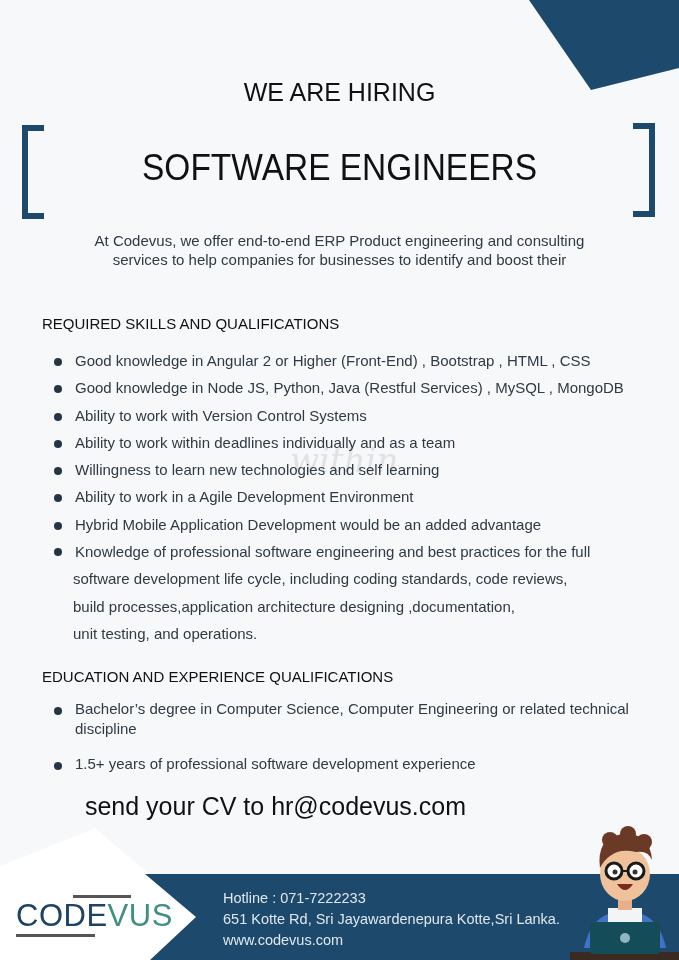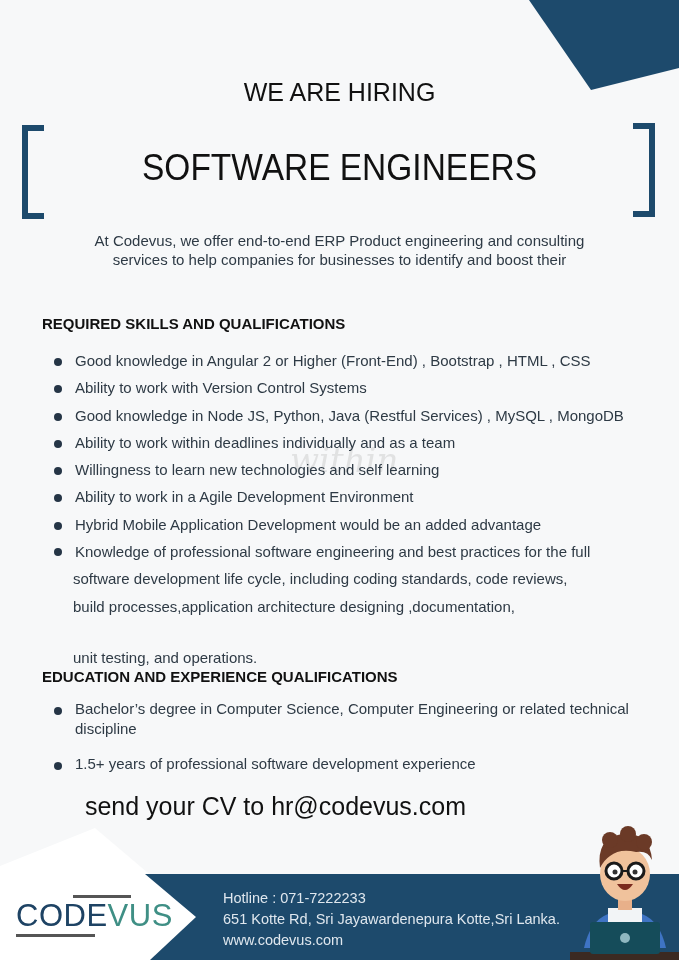--- a/index.html
+++ b/index.html
@@ -6,21 +6,21 @@
   body { width:679px; height:960px; background:#f7f8f9; position:relative; overflow:hidden;
          font-family:"Liberation Sans", "DejaVu Sans", sans-serif; color:#2e3a45; }
   .abs { position:absolute; }
   .corner-shape { left:0; top:0; width:679px; height:960px; pointer-events:none; }
   .bracket { width:16px; height:82px; border:6px solid #1d4a6c; }
   .bracket.left { left:22px; top:125px; border-right:none; }
   .bracket.right { left:633px; top:123px; border-left:none; }
   .hiring { left:0; width:679px; top:78px; text-align:center; font-size:25px; color:#111; letter-spacing:0px; }
   .title { left:0; width:679px; top:147px; text-align:center; font-size:36px; color:#111; letter-spacing:0px; transform:scaleX(0.93); transform-origin:center; }
   .intro { left:60px; width:559px; top:231px; text-align:center; font-size:15px; line-height:19px; color:#2e3a45; }
-  .section-head { left:42px; font-size:15px; font-weight:bold; color:#111; }
+  .section-head { left:42px; font-size:15px; font-weight:normal; color:#111; }
   ul.list { list-style:none; margin:0; padding:0; position:absolute; left:52px; width:620px; }
   ul.list li { position:relative; padding-left:23px; font-size:15px; color:#2e3a45; }
   ul.list li .dot { position:absolute; left:2px; width:8px; height:8px; border-radius:50%; background:#253546; }
   .skills li { height:27.3px; line-height:20px; }
   .skills li .dot { top:7px; }
   .skills li.multi { height:auto; line-height:27.3px; }
   .skills li.multi .dot { top:10px; }
   .edu { left:56px; top:699px; }
   .edu li { line-height:20px; margin-bottom:15px; padding-left:23px; }
   .edu li .dot { top:8px; }
@@ -52,32 +52,32 @@
   <div>At Codevus, we offer end-to-end ERP Product engineering and consulting</div>
   <div>services to help companies for businesses to identify and boost their</div>
 </div>
 
 <div class="abs watermark">within</div>
 
 <div class="abs section-head" style="top:315px;">REQUIRED SKILLS AND QUALIFICATIONS</div>
 
 <ul class="list skills" style="top:351px;">
   <li><span class="dot"></span><span>Good knowledge in Angular 2 or Higher (Front-End)  , Bootstrap , HTML , CSS</span></li>
+  <li><span class="dot"></span><span>Good knowledge in Node JS, Python, Java (Restful Services) , MySQL , MongoDB</span></li>
   <li><span class="dot"></span><span>Ability to work with Version Control Systems</span></li>
-  <li><span class="dot"></span><span>Good knowledge in Node JS, Python, Java (Restful Services) , MySQL , MongoDB</span></li>
   <li><span class="dot"></span><span>Ability to work within deadlines individually and as a team</span></li>
   <li><span class="dot"></span><span>Willingness to learn new technologies and self learning</span></li>
   <li><span class="dot"></span><span>Ability to work in a Agile Development Environment</span></li>
   <li><span class="dot"></span><span>Hybrid Mobile Application Development would be an added advantage</span></li>
   <li class="multi" style="margin-top:-4px; padding-left:23px;">
     <span class="dot"></span>
     <div>Knowledge of professional software engineering and best practices for the full</div>
     <div style="margin-left:-2px;">software development life cycle, including coding standards, code reviews,</div>
     <div style="margin-left:-2px;">build processes,application architecture designing ,documentation,</div>
-    <div style="margin-left:-2px;margin-top:24px;">unit testing, and operations.</div>
+    <div style="margin-left:-2px;">unit testing, and operations.</div>
   </li>
 </ul>
 
 <div class="abs section-head" style="top:668px;">EDUCATION AND EXPERIENCE QUALIFICATIONS</div>
 
 <ul class="list edu">
   <li style="width:585px;"><span class="dot"></span><span>Bachelor’s degree in Computer Science, Computer Engineering or related technical discipline</span></li>
   <li><span class="dot"></span><span>1.5+ years of professional software development experience</span></li>
 </ul>
 

